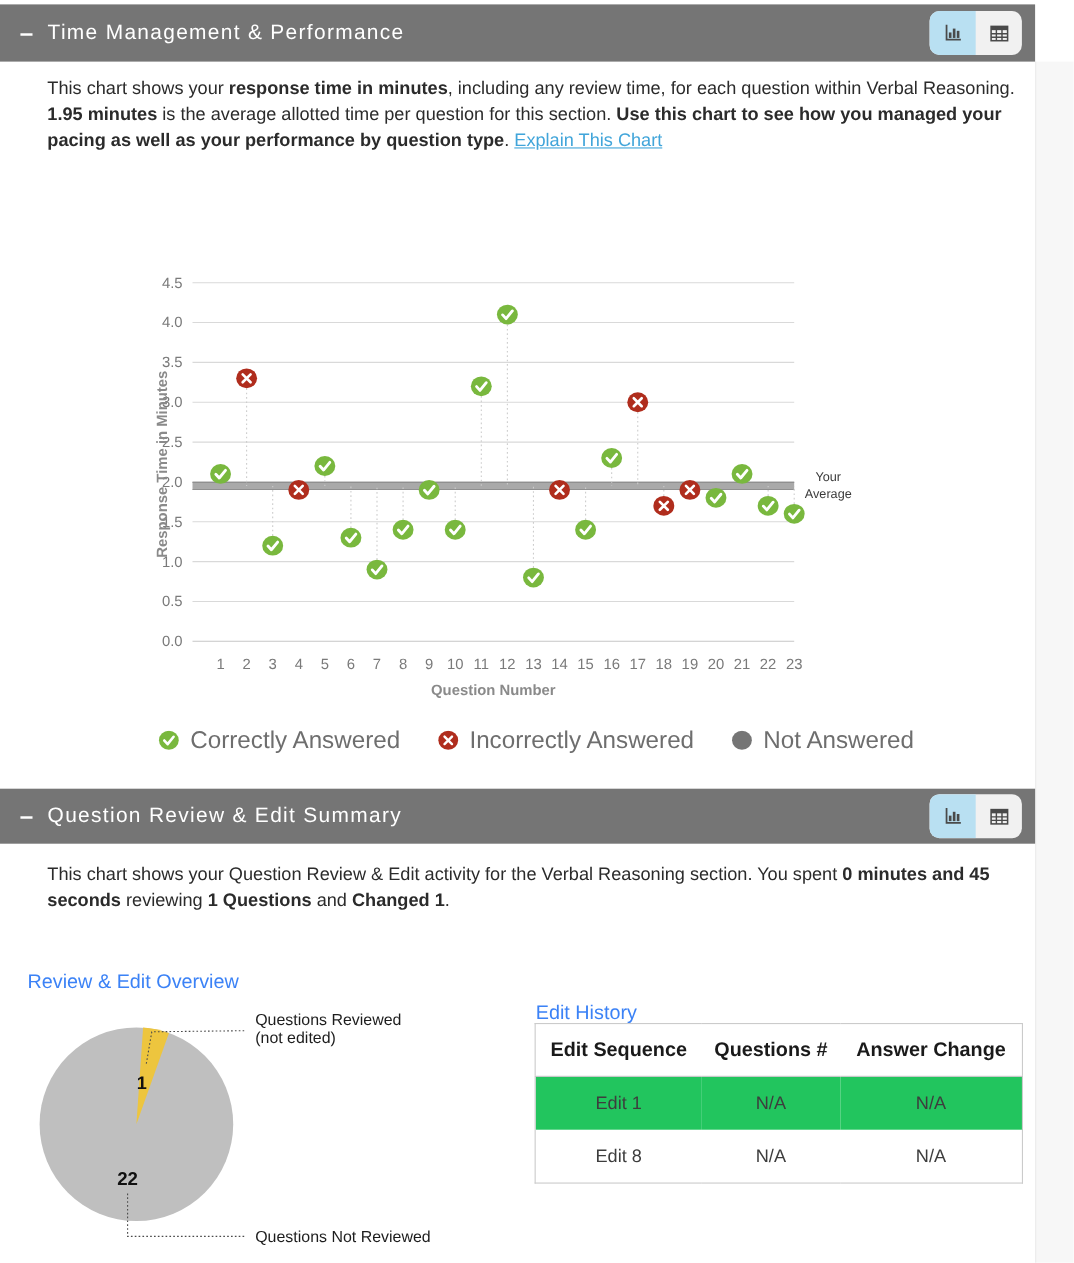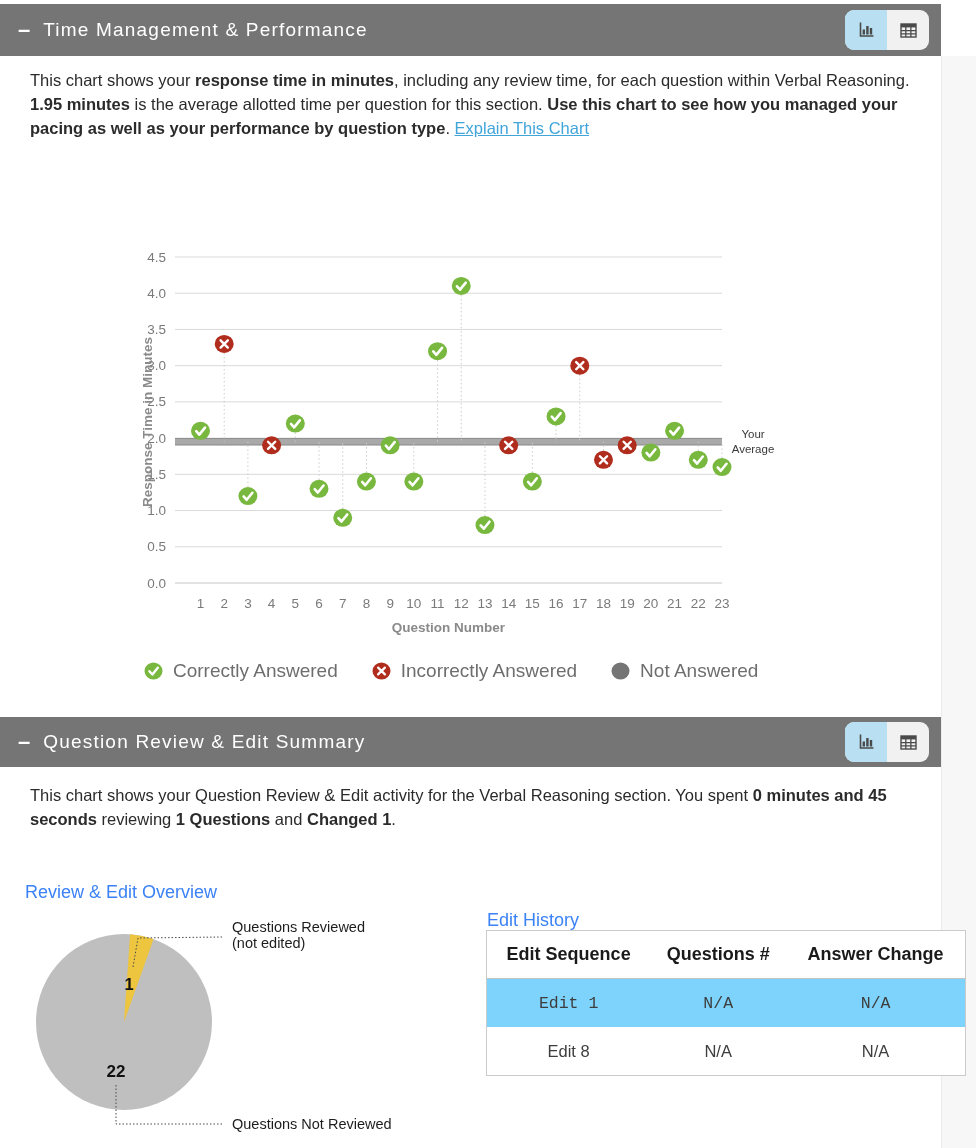--- a/index.html
+++ b/index.html
@@ -12,40 +12,40 @@
   .section-header{
     position:absolute;left:0;width:941px;height:52px;background:#757575;
     color:#fff;display:flex;align-items:center;box-sizing:border-box;
     padding:0 12px 0 18px;
   }
   .collapse{font-size:22px;font-weight:bold;line-height:1;cursor:pointer;}
   .section-title{font-weight:normal;font-size:19px;letter-spacing:1.2px;margin-left:13px;white-space:nowrap;}
   .view-toggle{margin-left:auto;display:flex;background:#f1f1f1;border-radius:9px;overflow:hidden;height:40px;}
   .vt-btn{width:42px;height:40px;border:none;padding:0;display:flex;align-items:center;justify-content:center;cursor:pointer;background:transparent;}
   .vt-btn.active{background:#b9e0f2;}
-  .para{position:absolute;left:30px;width:888px;font-size:16.5px;line-height:24px;color:#2b2b2b;}
+  .para{position:absolute;left:43px;width:888px;font-size:16.5px;line-height:24px;color:#2b2b2b;}
   .para b{font-weight:bold;}
   .para a{color:#41a5da;text-decoration:underline;}
   .chart-svg{position:absolute;left:0;top:240px;}
   svg{font-family:"Liberation Sans",sans-serif;}
   .tick{font-size:13.5px;fill:#7a7a7a;}
   .axis-label{font-size:13.5px;font-weight:bold;fill:#8a8a8a;}
   .avg-label{font-size:11.5px;fill:#3a3a3a;}
   .legend{position:absolute;left:144px;top:660px;display:flex;align-items:center;gap:34px;}
-  .legend-item{display:flex;align-items:center;gap:10px;font-size:19px;color:#6e6e6e;}
+  .legend-item{display:flex;align-items:center;gap:10px;font-size:22px;color:#6e6e6e;}
   .sub-heading{position:absolute;font-size:18px;font-weight:normal;color:#3b82f6;}
   .pie-svg{position:absolute;left:0;top:886px;}
   .pie-callout{font-size:14.5px;fill:#1d1d1d;}
   .pie-value{font-weight:bold;fill:#111;}
-  .edit-table{position:absolute;left:486px;top:930px;width:480px;border-collapse:collapse;
+  .edit-table{position:absolute;left:486px;top:930px;width:444px;border-collapse:collapse;
     background:#fff;z-index:2;border:1px solid #cbcbcb;padding-left:24px;}
   .edit-table th{font-size:18px;font-weight:bold;color:#1a1a1a;height:45px;background:#fff;
     border-bottom:1px solid #c4c4c4;}
   .edit-table td{font-size:16.5px;color:#3d3d3d;height:46px;text-align:center;}
-  .edit-table tr.alt td{background:#7dd3fc;font-family:Liberation Mono, monospace;}
+  .edit-table tr.alt td{background:#22c55e;}
 </style>
 </head>
 <body>
 
 <div class="gutter"></div>
 
 <div class="section-header" style="top:4px;">
   <span class="collapse">–</span>
   <span class="section-title">Time Management &amp; Performance</span>
   <span class="view-toggle">

